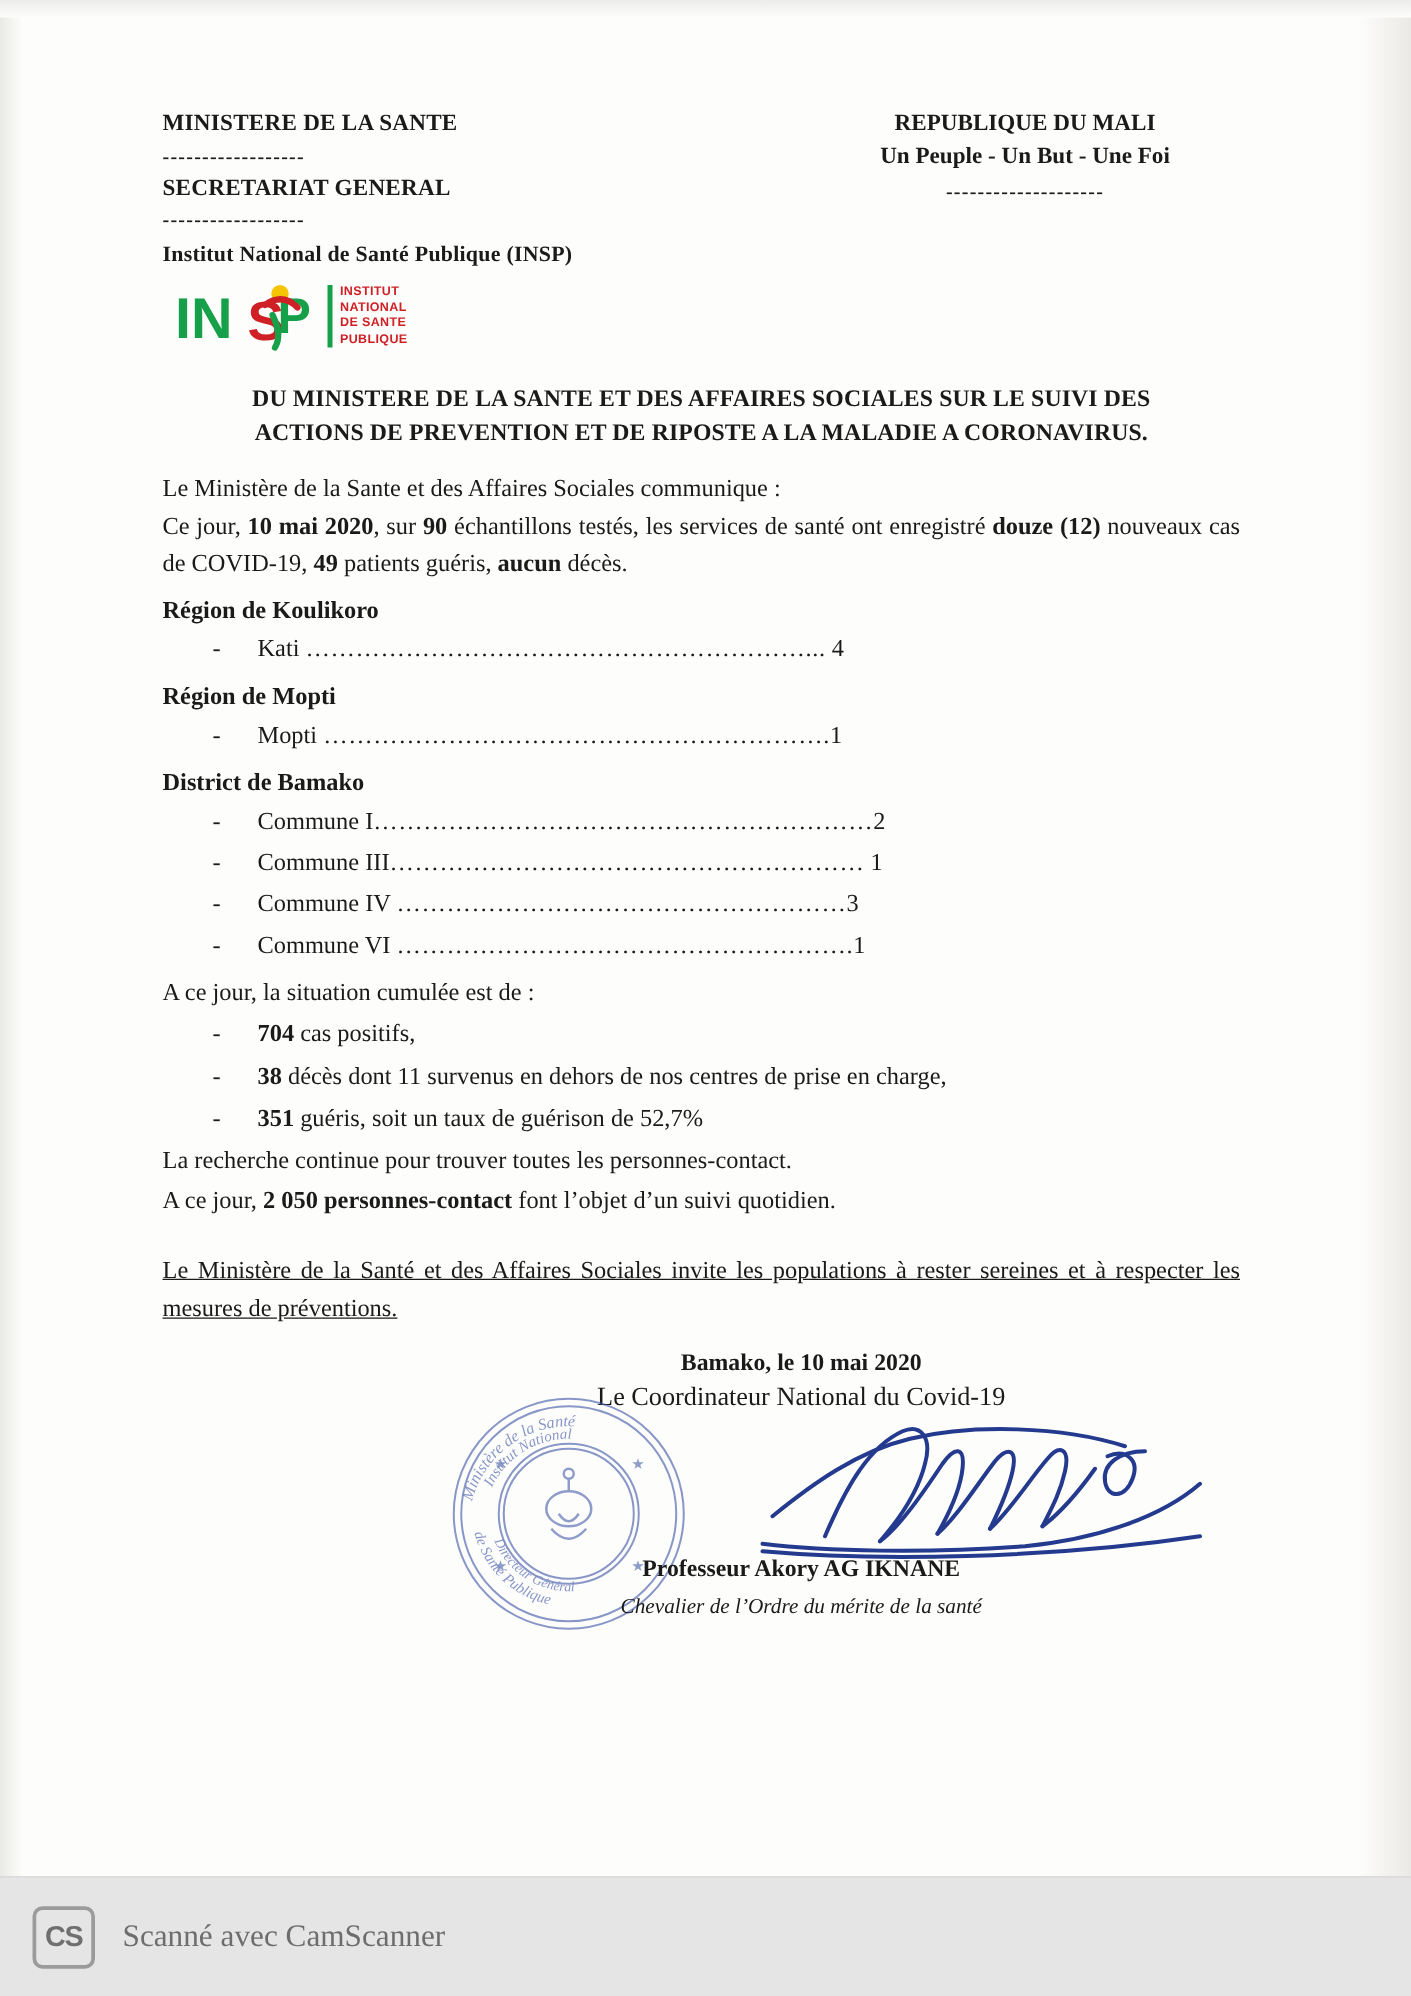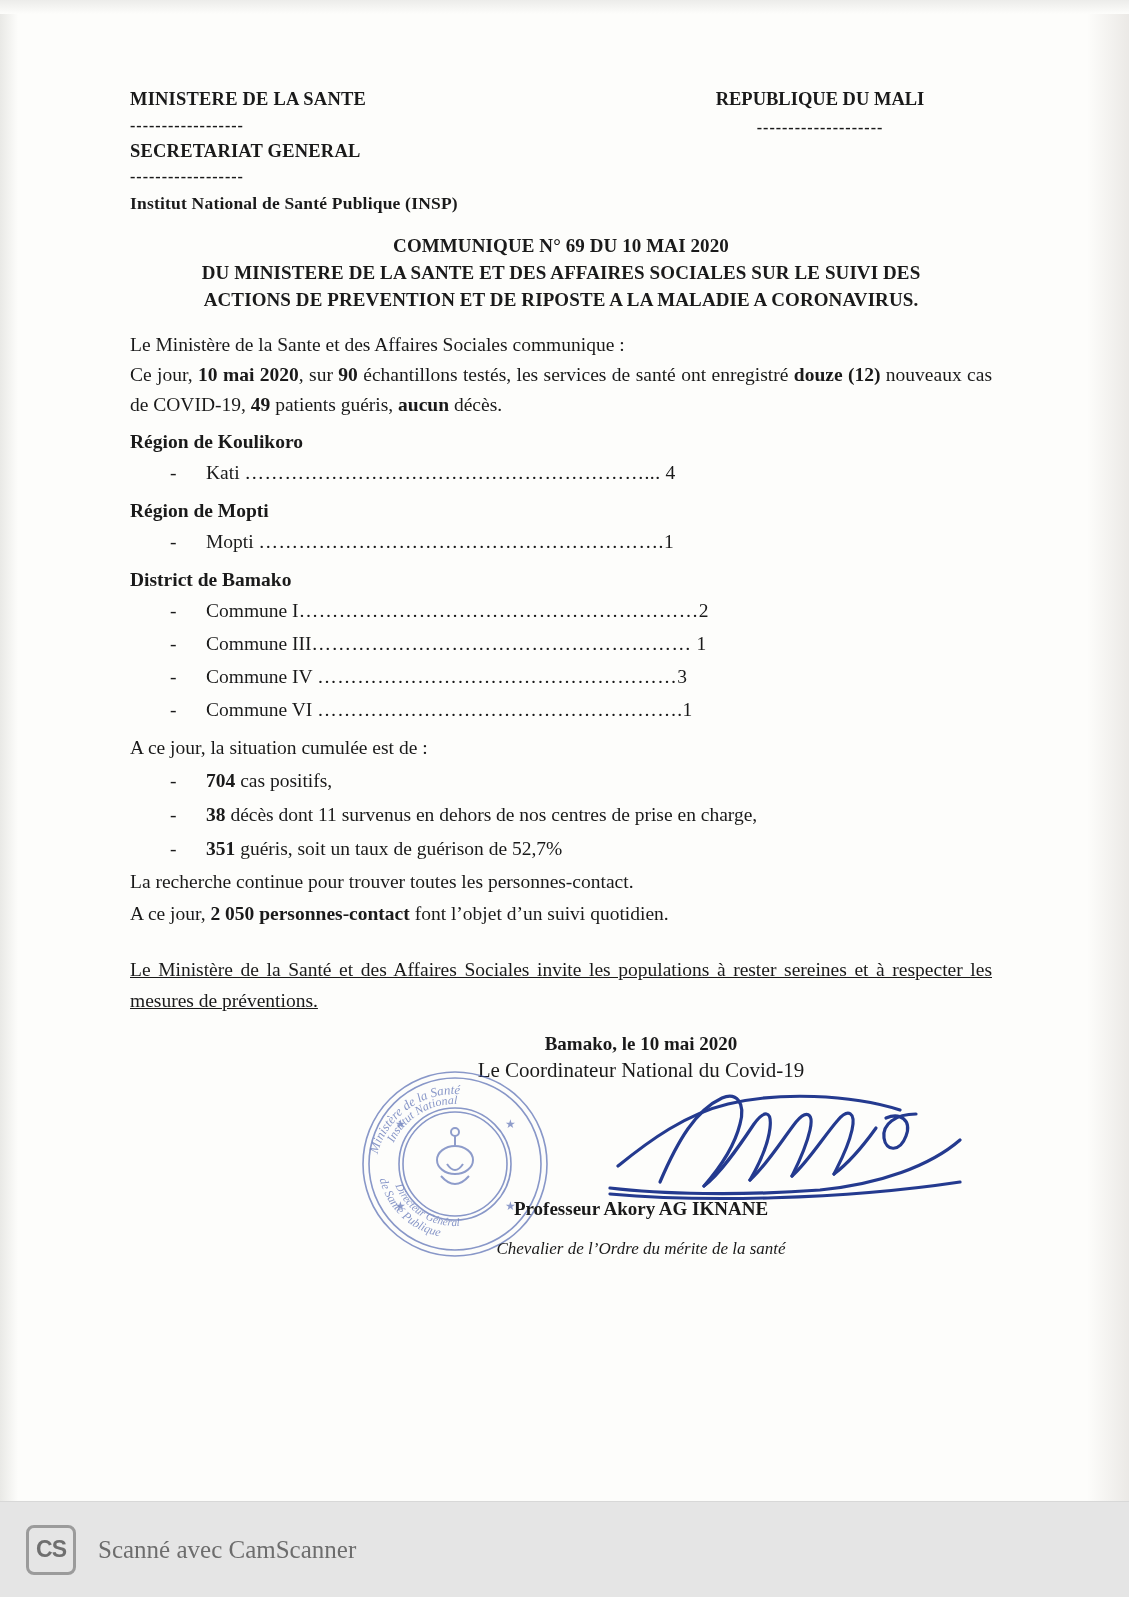--- a/index.html
+++ b/index.html
@@ -203,21 +203,21 @@
     position: absolute;
     left: 0; right: 0;
     top: 168px;
     font-weight: bold;
     font-size: 19px;
     margin-left: 160px;
   }
   .sign-sub {
     position: absolute;
     left: 0; right: 0;
-    top: 209px;
+    top: 198px;
     font-style: italic;
     font-size: 17px;
     margin-left: 160px;
   }
   .stamp {
     position: absolute;
     left: 225px;
     top: 34px;
     width: 200px;
     height: 200px;
@@ -279,27 +279,45 @@
     <div class="header-row">
       <div class="hdr-left">
         <div>MINISTERE DE LA SANTE</div>
         <div class="dashes">------------------</div>
         <div class="sec-gen">SECRETARIAT GENERAL</div>
         <div class="dashes">------------------</div>
         <div class="insp-line">Institut National de Santé Publique (INSP)</div>
       </div>
       <div class="hdr-right">
         <div>REPUBLIQUE DU MALI</div>
+        <div>Un Peuple - Un But - Une Foi</div>
         <div class="dashes">--------------------</div>
       </div>
     </div>
 
+    <div class="logo-wrap">
+      <svg class="logo" viewBox="0 0 205 62">
+
+        <text x="0" y="48" font-family="Liberation Sans, sans-serif" font-size="46" font-weight="bold" fill="#17a04a">IN</text>
+        <text x="58" y="50" font-family="Liberation Sans, sans-serif" font-size="44" font-weight="bold" fill="#cf2026">S</text>
+        <text x="82" y="44" font-family="Liberation Sans, sans-serif" font-size="40" font-weight="bold" fill="#17a04a">P</text>
+
+        <circle cx="84" cy="13" r="7" fill="#f5c400"></circle>
+        <path d="M72 22 q14 -10 26 2" stroke="#cf2026" stroke-width="5" fill="none" stroke-linecap="round"></path>
+        <path d="M78 30 q8 16 2 26" stroke="#17a04a" stroke-width="5" fill="none" stroke-linecap="round"></path>
+      </svg>
+      <div class="logo-text-block">
+        <div>INSTITUT</div>
+        <div>NATIONAL</div>
+        <div>DE SANTE</div>
+        <div>PUBLIQUE</div>
+      </div>
+    </div>
 
     <div class="title-block">
-      <div class="l1">COMMUNIQUE N° 69 DU 10 MAI 2020</div>
       <div class="l2">DU MINISTERE DE LA SANTE ET DES AFFAIRES SOCIALES SUR LE SUIVI DES</div>
       <div class="l2">ACTIONS DE PREVENTION ET DE RIPOSTE A LA MALADIE A CORONAVIRUS.</div>
     </div>
 
     <div class="body-text">
       <p>Le Ministère de la Sante et des Affaires Sociales communique :</p>
       <p>
         <span>Ce jour, </span><b>10 mai 2020</b><span>, sur </span><b>90</b><span> échantillons testés, les services de santé ont enregistré </span><b>douze (12)</b><span> nouveaux cas de COVID-19, </span><b>49</b><span> patients guéris, </span><b>aucun</b><span> décès.</span>
       </p>
     </div>

